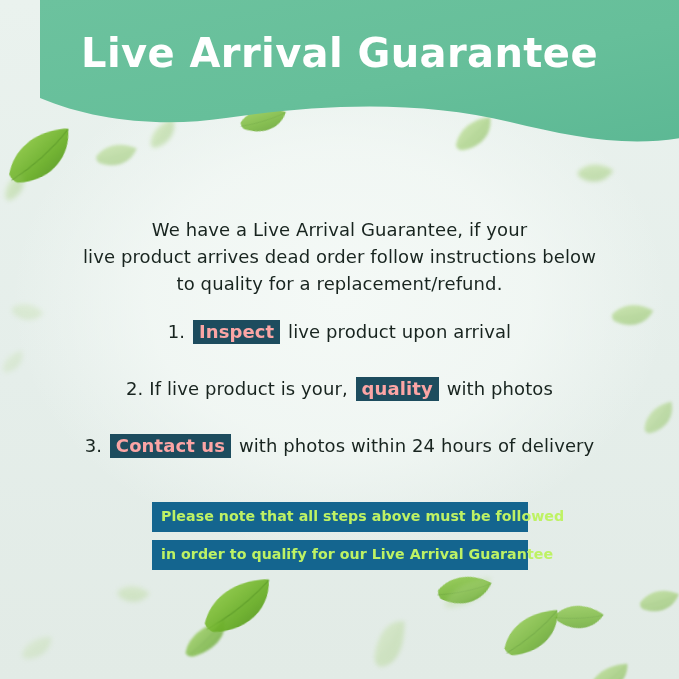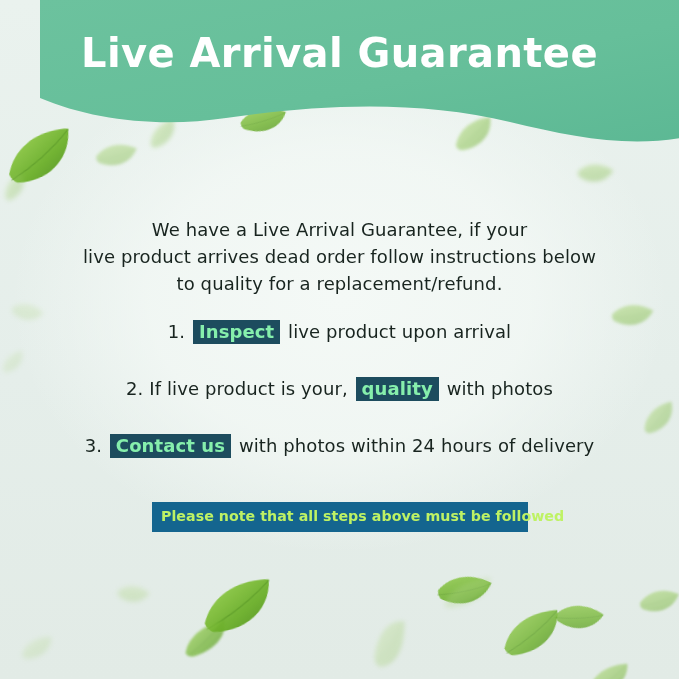--- a/index.html
+++ b/index.html
@@ -97,21 +97,21 @@
     letter-spacing: 0.1px;
     white-space: nowrap;
     margin-bottom: 33px;
   }
   .step:last-child { margin-bottom: 8px; }
   .step .num { }
   .step .tail { }
   .hl {
     display: inline-block;
     background: #1d4c5e;
-    color: #86efac;
+    color: #fca5a5;
     font-weight: bold;
     padding: 2px 6px 3px 6px;
     margin: 0 2px;
     line-height: 19px;
     vertical-align: baseline;
   }
 
   .notice {
     position: absolute;
     left: 152px;
@@ -475,17 +475,18 @@
       <div class="step">
         <span class="num">3.</span>
         <span class="hl">Contact us</span>
         <span class="tail">with photos within 24 hours of delivery</span>
       </div>
 
     </div>
 
     <div class="notice">
       <div class="notice-line">Please note that all steps above must be followed</div>
+      <div class="notice-line">in order to qualify for our Live Arrival Guarantee</div>
     </div>
 
   </div>
 
 </div>
 
 </body></html>

